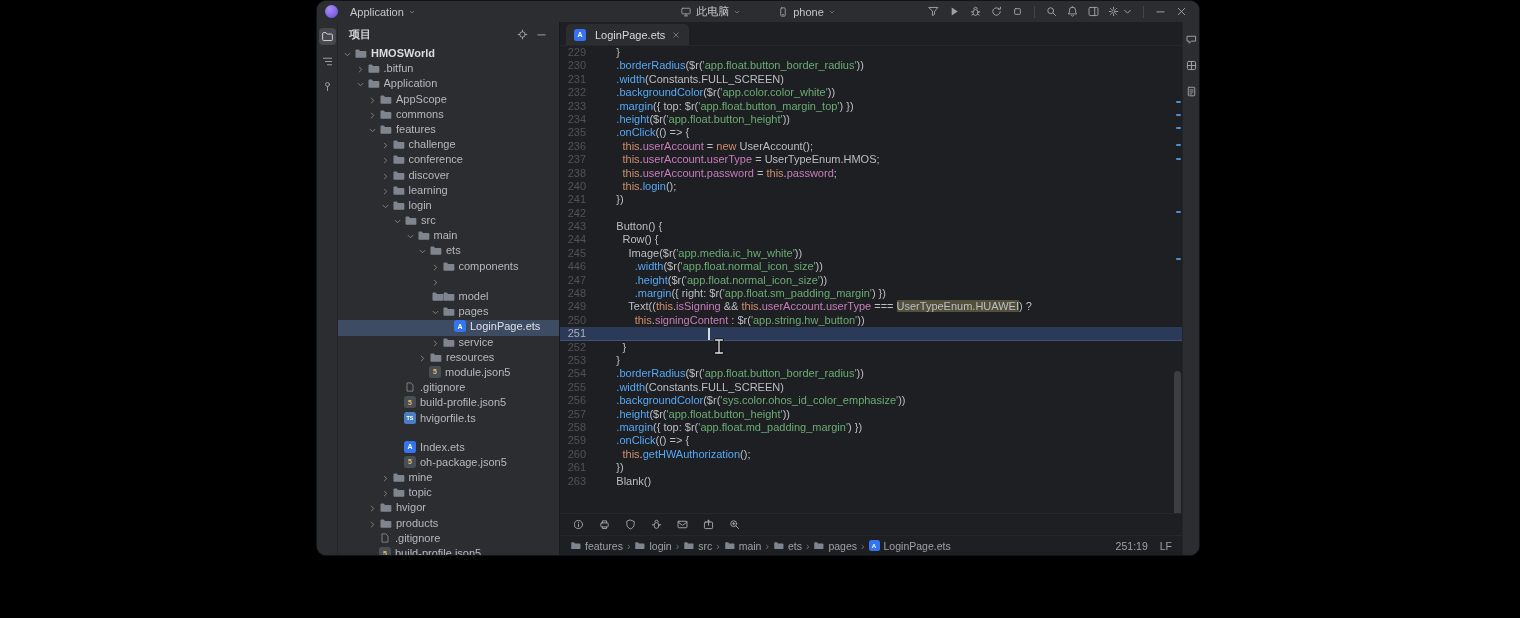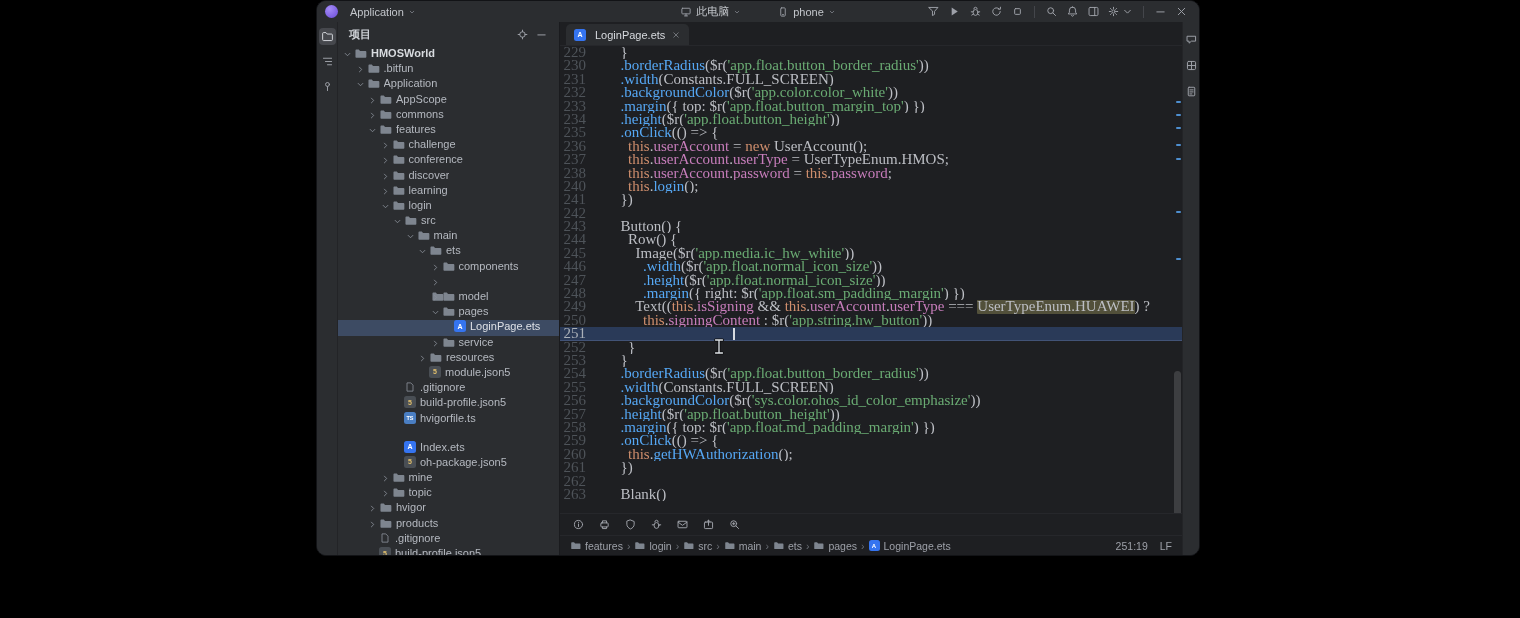--- a/index.html
+++ b/index.html
@@ -77,21 +77,21 @@
   .editor{flex:1;min-width:0;display:flex;flex-direction:column;background:var(--editor-bg,#1e1f22)}
   .tabbar{height:24px;flex:none;display:flex;align-items:flex-end;padding:2px 6px 0;
           border-bottom:1px solid #26272b}
   .tab{display:inline-flex;align-items:center;gap:5px;height:21px;padding:0 7px;
        background:#2b2d30;border-radius:5px 5px 0 0;color:#d7dade;font-size:11px}
   .tab-close{display:inline-flex;width:12px;height:12px;align-items:center;justify-content:center;
              color:#8c9096}
   .tab-close svg{width:8px;height:8px;fill:none;stroke:currentColor;stroke-width:1.4;stroke-linecap:round}
 
   .code-wrap{flex:1;position:relative;overflow:hidden}
-  .code-lines{position:absolute;inset:0;font-family:Liberation Serif, serif;font-size:15px;
+  .code-lines{position:absolute;inset:0;font-family:Liberation Sans, sans-serif;font-size:11px;
               line-height:13.4px}
   .code-line{display:flex;height:13.4px}
   .code-line.active{background:var(--active-line-bg,#2a3a58);
                     box-shadow:inset 0 -1px 0 rgba(130,150,200,.28)}
   .gutter{flex:0 0 30px;text-align:right;padding-right:4px;color:var(--gutter-gray,#4e5359);
           user-select:none}
   .code-line.active .gutter{color:#aab0b8}
   .line-text{flex:1;white-space:pre;padding-left:8px;color:var(--text-default,#bcbec4);
              position:relative;overflow:hidden}
   .tok-m{color:var(--method-blue,#56a8f5)}
@@ -772,24 +772,20 @@
                 <span class="gutter">259</span>
                 <span class="line-text"><span class="tok-p">      </span><span class="tok-m">.onClick</span><span class="tok-p">(() =&gt; {</span></span>
               </div>
               <div class="code-line">
                 <span class="gutter">260</span>
                 <span class="line-text"><span class="tok-p">        </span><span class="tok-k">this</span><span class="tok-p">.</span><span class="tok-m">getHWAuthorization</span><span class="tok-p">();</span></span>
               </div>
               <div class="code-line">
                 <span class="gutter">261</span>
                 <span class="line-text"><span class="tok-p">      })</span></span>
-              </div>
-              <div class="code-line">
-                <span class="gutter">262</span>
-                <span class="line-text"></span>
               </div>
               <div class="code-line">
                 <span class="gutter">263</span>
                 <span class="line-text"><span class="tok-p">      Blank()</span></span>
               </div>
             </div>
           <div id="scroll-markers">
               <div class="scroll-marker" style="top: 55px;"></div>
               <div class="scroll-marker" style="top: 68px;"></div>
               <div class="scroll-marker" style="top: 81px;"></div>

